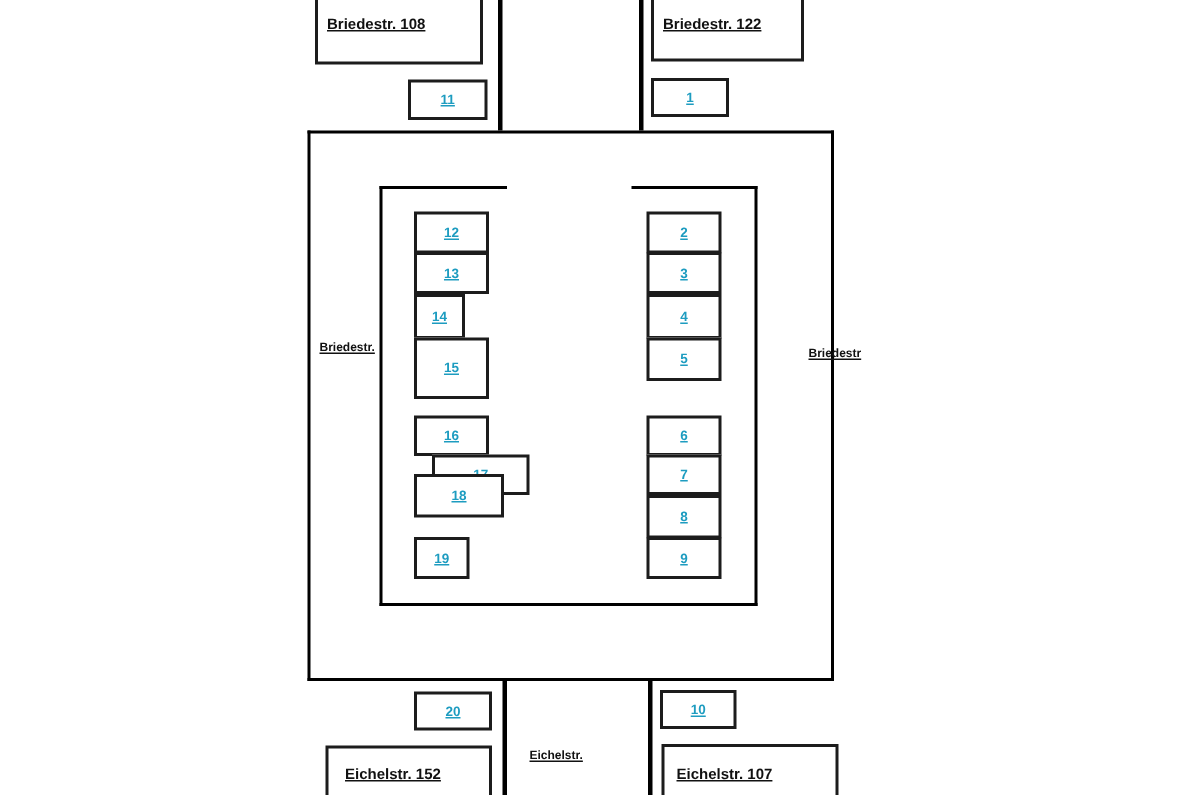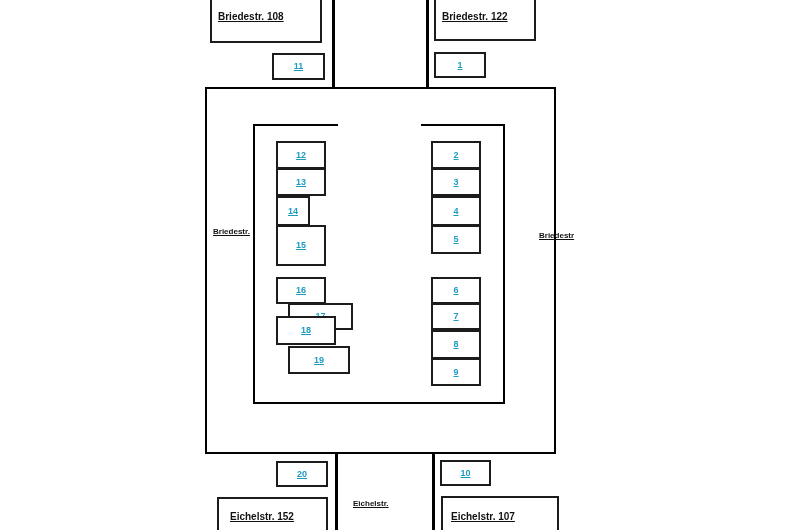--- a/index.html
+++ b/index.html
@@ -147,21 +147,21 @@
   <div class="stack" style="left:276px; top:277px; width:50px; height:110px;">
     <div class="cell" style="left:0px; top:0px; width:50px; height:27px;">
       <span class="cell-link">16</span>
     </div>
     <div class="cell" style="left:12px; top:26px; width:65px; height:27px;">
       <span class="cell-link">17</span>
     </div>
     <div class="cell thick" style="left:0px; top:39px; width:60px; height:29px;">
       <span class="cell-link">18</span>
     </div>
-    <div class="cell" style="left:0px; top:69px; width:62px; height:28px;margin-left:12px;">
+    <div class="cell" style="left:0px; top:81px; width:37px; height:28px;">
       <span class="cell-link">19</span>
     </div>
   </div>
 
   <div class="stack" style="left:431px; top:277px; width:50px; height:110px;">
     <div class="cell" style="left:0px; top:0px; width:50px; height:27px;">
       <span class="cell-link">6</span>
     </div>
     <div class="cell" style="left:0px; top:26px; width:50px; height:27px;">
       <span class="cell-link">7</span>

